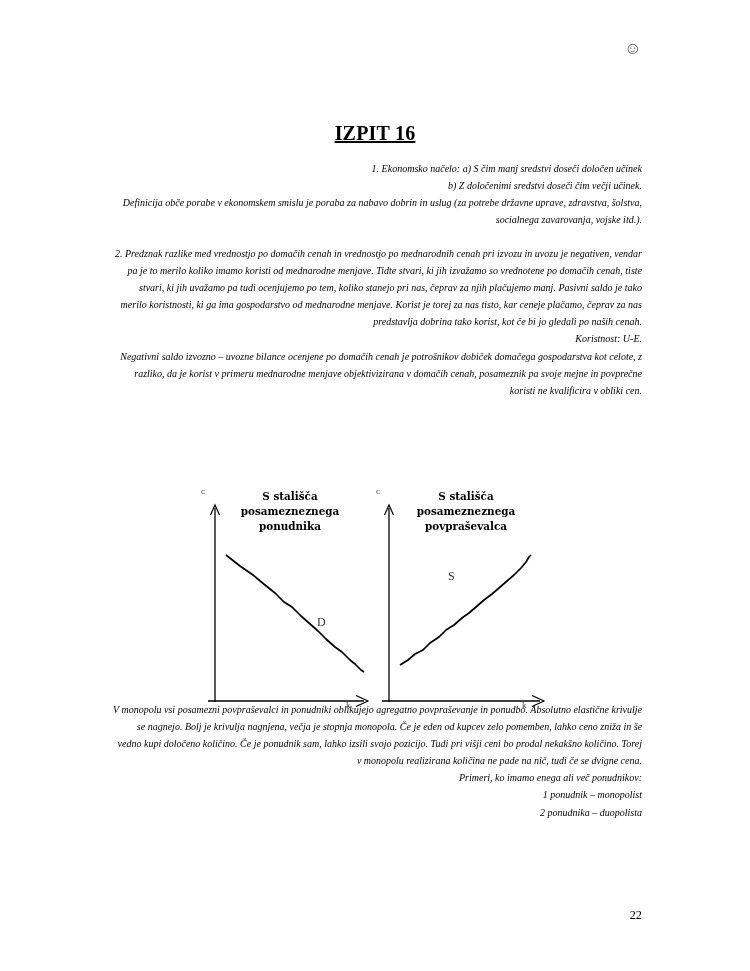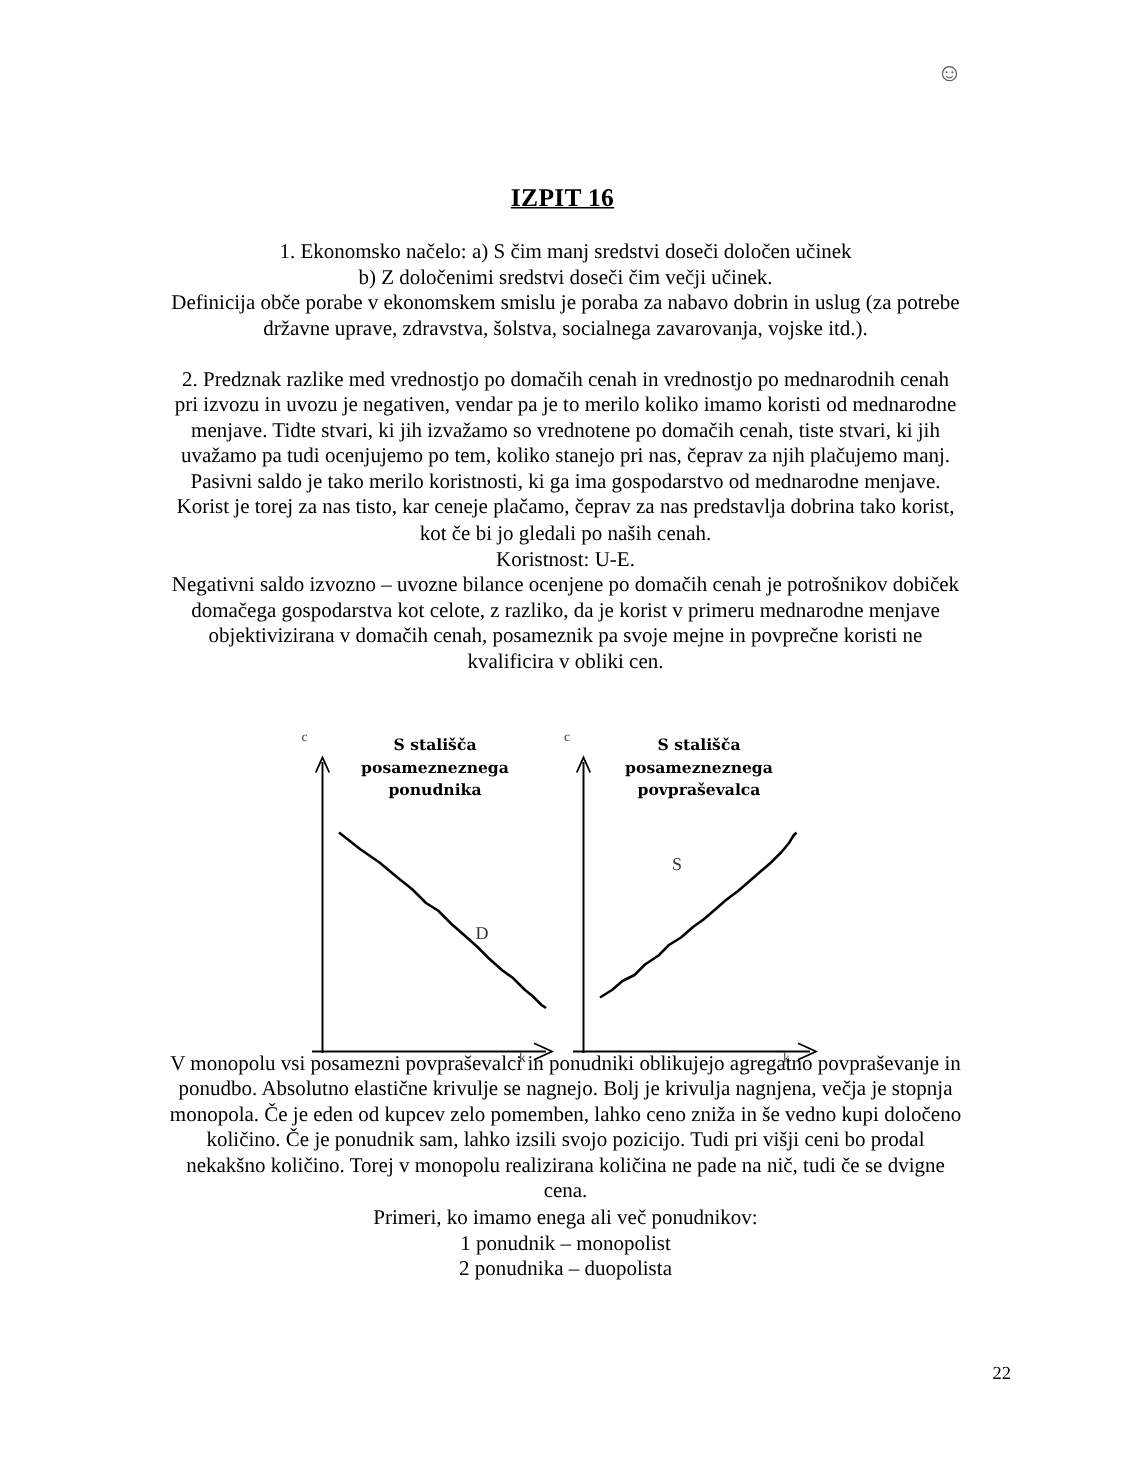--- a/index.html
+++ b/index.html
@@ -33,51 +33,52 @@
     color: #555555;
   }
 
   
   .doc-title {
     position: absolute;
     left: 0;
     top: 122px;
     width: 750px;
     text-align: center;
-    font-size: 17px;
+    font-size: 20px;
     font-weight: bold;
     letter-spacing: 0.2px;
   }
   .doc-title span {
     text-decoration: underline;
   }
 
   
   .block {
     position: absolute;
     left: 112px;
     width: 530px;
-    font-size: 14px;
+    font-size: 10px;
     line-height: 17.1px;
-    text-align: center;
+    text-align: right;
     white-space: pre-wrap;
+    font-style: italic;
   }
   #para1  { top: 160px; }
   #para2  { top: 245px; }
   #para3  { top: 465px; }
   #para4  { top: 701px; }
 
   
   .page-num {
     position: absolute;
     left: 0;
     top: 908px;
     width: 750px;
     text-align: right;
-    padding-right: 76px;
+    padding-right: 108px;
     box-sizing: border-box;
     font-size: 12.3px;
   }
 
   
   #figure {
     position: absolute;
     left: 112px;
     top: 480px;
     width: 530px;

